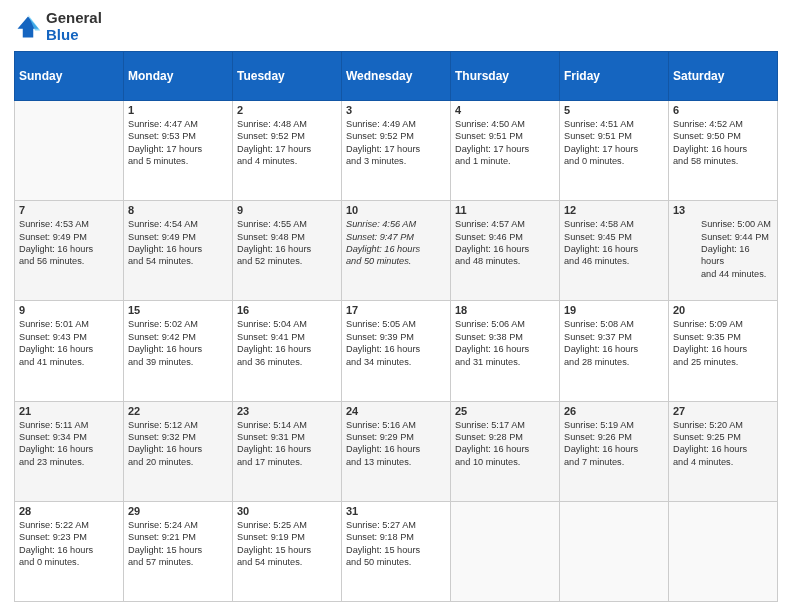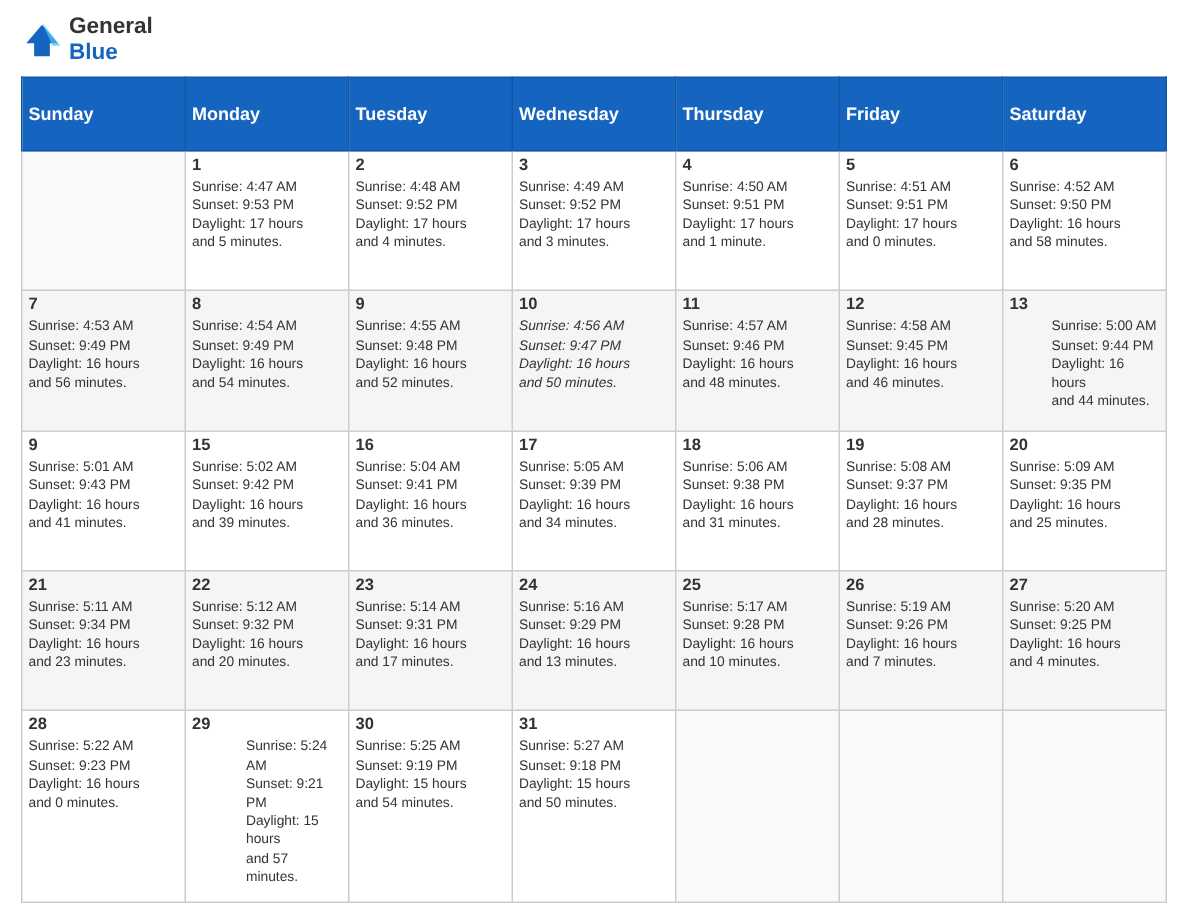--- a/index.html
+++ b/index.html
@@ -338,21 +338,21 @@
         <tr class="row-bg-odd">
           <td>
             <span class="day-num">28</span>
             <div class="cell-text" style="white-space: pre-line;">Sunrise: 5:22 AM
 Sunset: 9:23 PM
 Daylight: 16 hours
 and 0 minutes.</div>
           </td>
           <td>
             <span class="day-num">29</span>
-            <div class="cell-text" style="white-space: pre-line; margin-left: 36px;">Sunrise: 5:24 AM
+            <div class="cell-text" style="white-space: pre-line;">Sunrise: 5:24 AM
 Sunset: 9:21 PM
 Daylight: 15 hours
 and 57 minutes.</div>
           </td>
           <td>
             <span class="day-num">30</span>
             <div class="cell-text" style="white-space: pre-line;">Sunrise: 5:25 AM
 Sunset: 9:19 PM
 Daylight: 15 hours
 and 54 minutes.</div>

